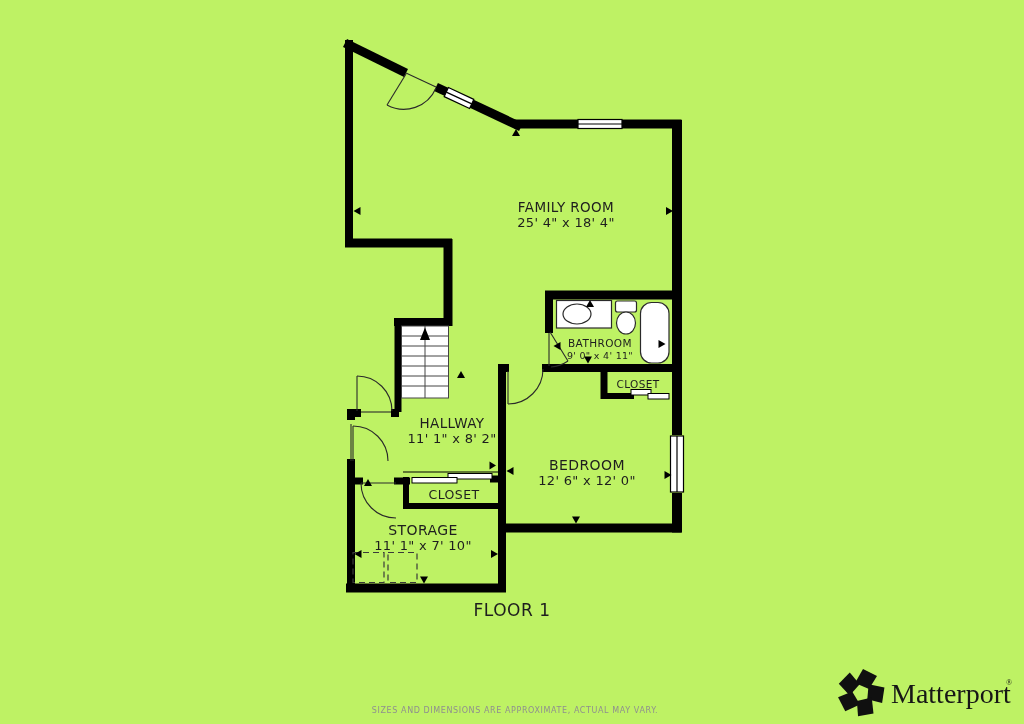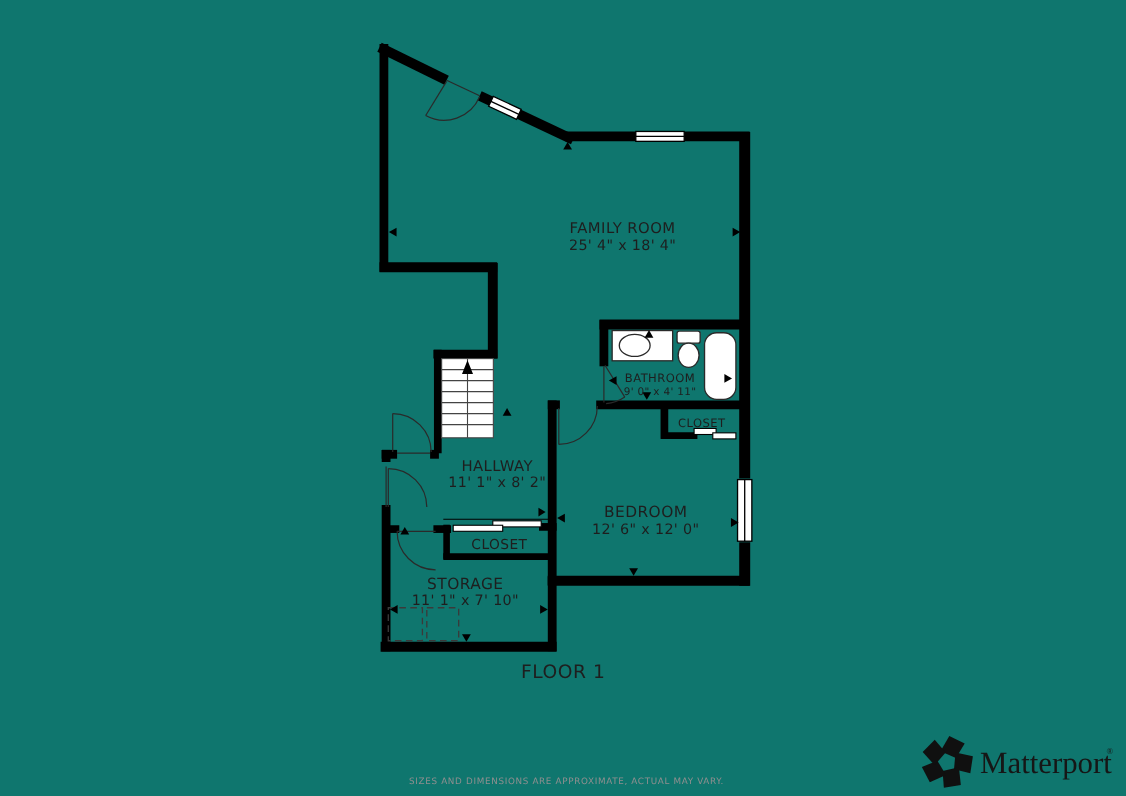--- a/index.html
+++ b/index.html
@@ -1,16 +1,16 @@
 <!DOCTYPE html>
 <html><head>
 <meta charset="utf-8">
 <style>
   html,body{margin:0;padding:0;background:#ffffff;}
-  .page{position:relative;width:1024px;height:724px;background:#0f766e;overflow:hidden;
+  .page{position:relative;width:1024px;height:724px;background:#bef264;overflow:hidden;
         font-family:"DejaVu Sans","Liberation Sans",sans-serif;}
   svg text{font-family:"DejaVu Sans","Liberation Sans",sans-serif;fill:#1e1e1e;}
   .room-name{letter-spacing:.4px;}
   .room-dims{letter-spacing:.3px;}
   .floor-label{letter-spacing:.5px;}
   .disclaimer{fill:#8f8f8f;letter-spacing:.6px;}
   .logo-text{font-family:"Liberation Serif","DejaVu Serif",serif;fill:#161616;}
 </style>
 </head>
 <body>

